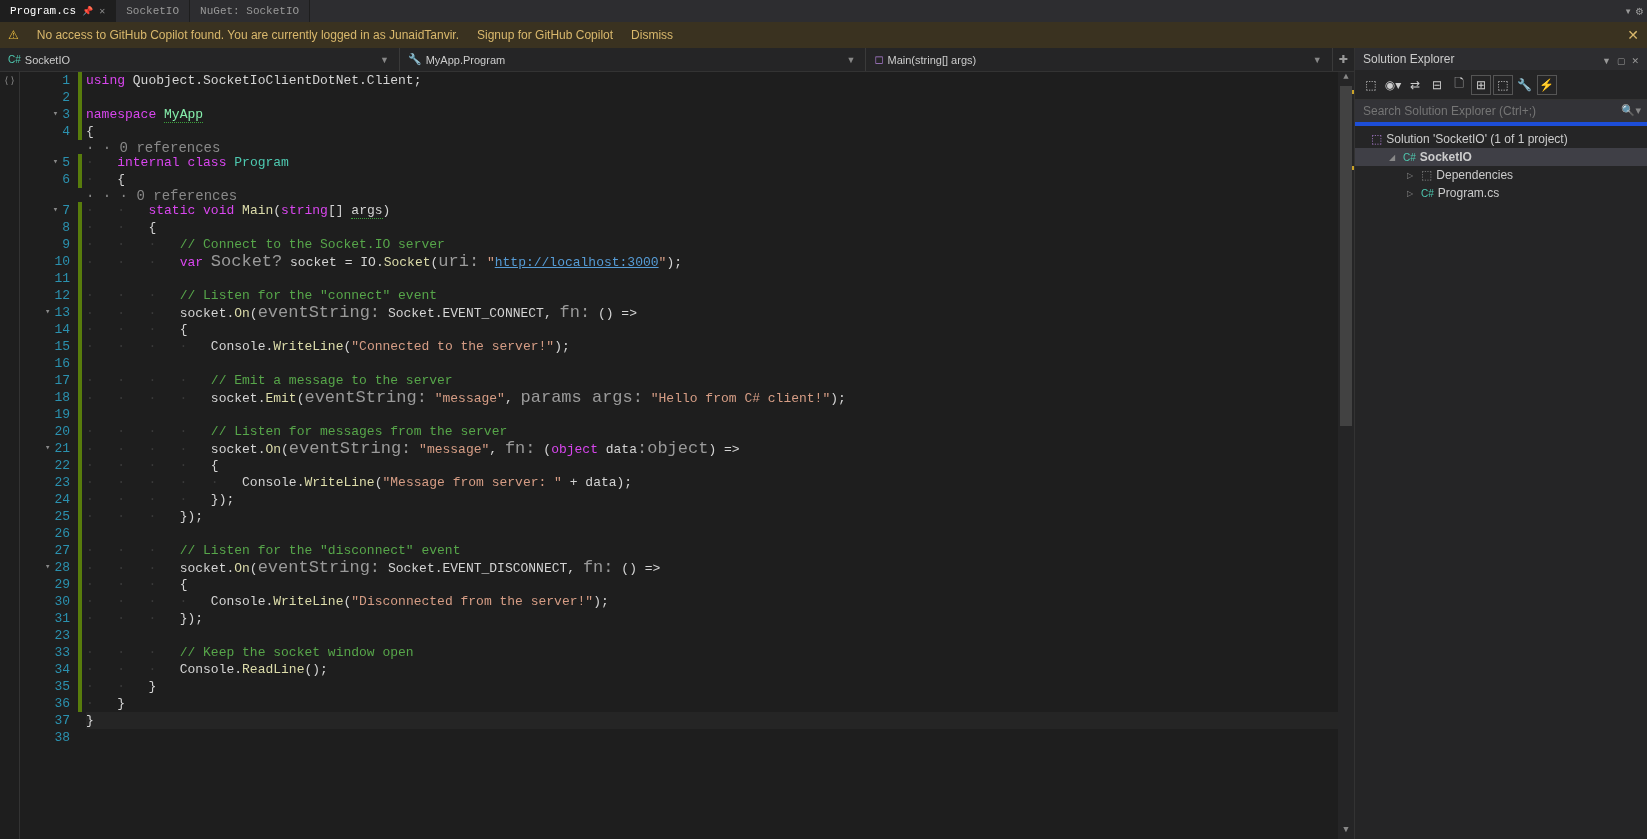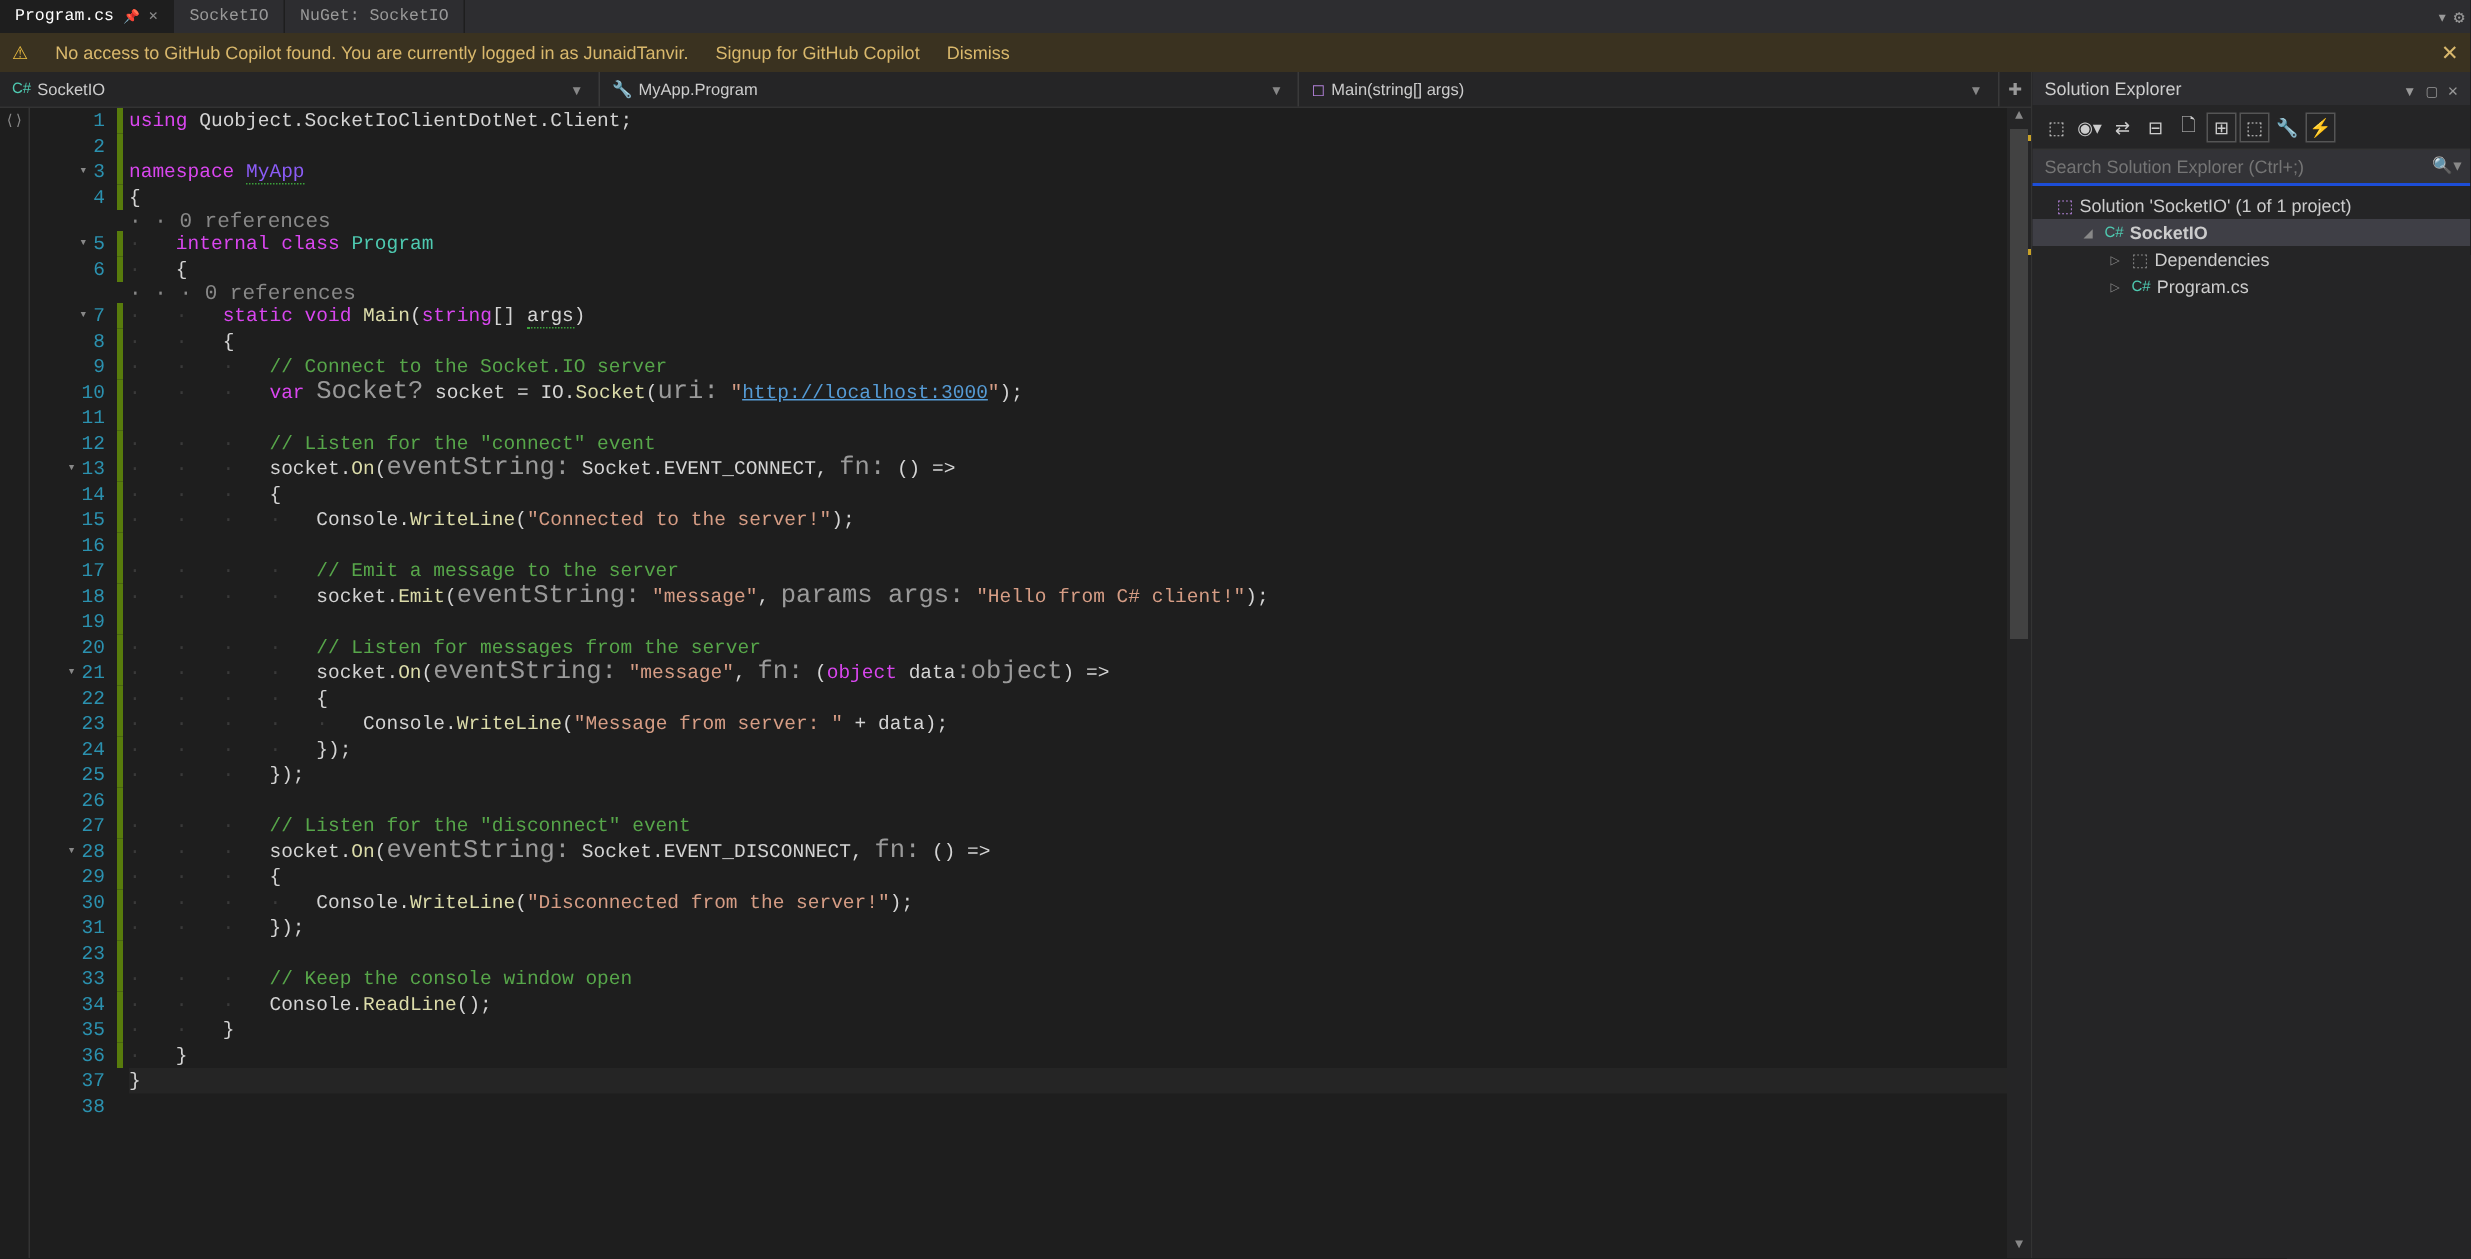--- a/index.html
+++ b/index.html
@@ -47,36 +47,36 @@
 .code-line .dots { color: #3a3a3a; }
 .ref-line { height: 14px; font-size: 14px; color: #888; padding-left: 0; }
 
 .kw { color: #d946ef; }
 .type { color: #4ec9b0; }
 .str { color: #d69d85; }
 .cmt { color: #57a64a; }
 .method { color: #dcdcaa; }
 .param { color: #9a9a9a; font-size: 17px; }
 .url { color: #569cd6; text-decoration: underline; text-align: right; }
-.ns { color: #8b5cf6; }
+.ns { color: #86efac; }
 .squiggle { border-bottom: 1px dotted #3ba03b; }
 
 .scrollbar-v { width: 16px; background: #252526; display: flex; flex-direction: column; }
 .sb-track { flex: 1; position: relative; }
 .sb-thumb { position: absolute; top: 0; left: 2px; right: 2px; height: 340px; background: #424242; }
 .sb-warn { position: absolute; right: 0; width: 6px; height: 4px; background: #c9a227; }
 .sb-arrow { height: 14px; color: #888; text-align: center; font-size: 9px; }
 
 .side-pane { width: 292px; background: #252526; display: flex; flex-direction: column; font-family: 'Segoe UI', sans-serif; font-size: 12px; }
 .side-title { background: #2d2d30; padding: 4px 8px; color: #ccc; display: flex; align-items: flex-end; justify-content: space-between; height: 22px; }
 .side-title .winbtns { display: flex; gap: 6px; color: #999; font-size: 9px; }
 .side-tools { display: flex; gap: 2px; padding: 4px 6px; border-bottom: 1px solid #333; height: 30px; align-items: center; }
 .side-tools .tool { width: 20px; height: 20px; display:flex; align-items:center; justify-content:center; color:#ccc; cursor:pointer; font-size:12px; }
 .side-tools .tool.boxed { border: 1px solid #555; }
-.side-search { border-bottom: 2px solid #1d4ed8; padding: 0; position: relative; }
+.side-search { border-bottom: 4px solid #1d4ed8; padding: 0; position: relative; }
 .side-search input { width: 100%; background: #333337; border: none; color: #ccc; padding: 4px 24px 4px 8px; font-size: 12px; outline: none; }
 .side-search .mag { position: absolute; right: 6px; top: 4px; color: #888; font-size: 11px; }
 .tree { padding: 4px 0; flex:1; }
 .tree .node { padding: 2px 8px; display: flex; align-items: center; gap: 4px; color: #ccc; cursor: pointer; }
 .tree .node.l1 { padding-left: 16px; }
 .tree .node.l2 { padding-left: 34px; }
 .tree .node.l3 { padding-left: 52px; }
 .tree .node.sel { background: #3f3f46; }
 .tree .exp { font-size: 8px; color: #888; width: 10px; }
 .tree .icn { font-size: 12px; }
@@ -333,21 +333,21 @@
 <div class="code-line"><span class="dots">·   ·   ·   ·   ·   </span>Console.<span class="method">WriteLine</span>(<span class="str">"Message from server: "</span> + data);</div>
 <div class="code-line"><span class="dots">·   ·   ·   ·   </span>});</div>
 <div class="code-line"><span class="dots">·   ·   ·   </span>});</div>
 <div class="code-line"></div>
 <div class="code-line"><span class="dots">·   ·   ·   </span><span class="cmt">// Listen for the "disconnect" event</span></div>
 <div class="code-line"><span class="dots">·   ·   ·   </span>socket.<span class="method">On</span>(<span class="param">eventString:</span><span> Socket.EVENT_DISCONNECT, </span><span class="param">fn:</span> () =&gt;</div>
 <div class="code-line"><span class="dots">·   ·   ·   </span>{</div>
 <div class="code-line"><span class="dots">·   ·   ·   ·   </span>Console.<span class="method">WriteLine</span>(<span class="str">"Disconnected from the server!"</span>);</div>
 <div class="code-line"><span class="dots">·   ·   ·   </span>});</div>
 <div class="code-line"></div>
-<div class="code-line"><span class="dots">·   ·   ·   </span><span class="cmt">// Keep the console window open</span></div>
+<div class="code-line"><span class="dots">·   ·   ·   </span><span class="cmt">// Keep the socket window open</span></div>
 <div class="code-line"><span class="dots">·   ·   ·   </span>Console.<span class="method">ReadLine</span>();</div>
 <div class="code-line"><span class="dots">·   ·   </span>}</div>
 <div class="code-line"><span class="dots">·   </span>}</div>
 <div class="code-line" style="background:rgba(80,80,80,0.15)">}</div>
 <div class="code-line"></div>
         </div>
 
         <div class="scrollbar-v">
           <div class="sb-arrow">▲</div>
           <div class="sb-track">

